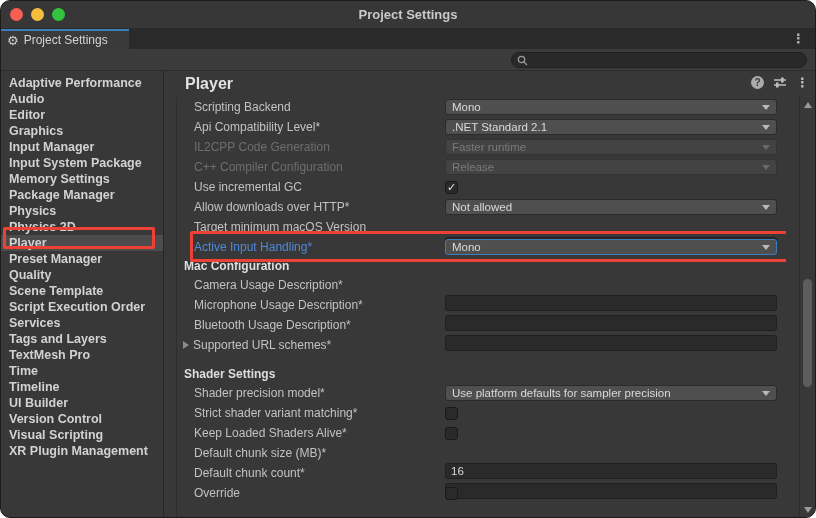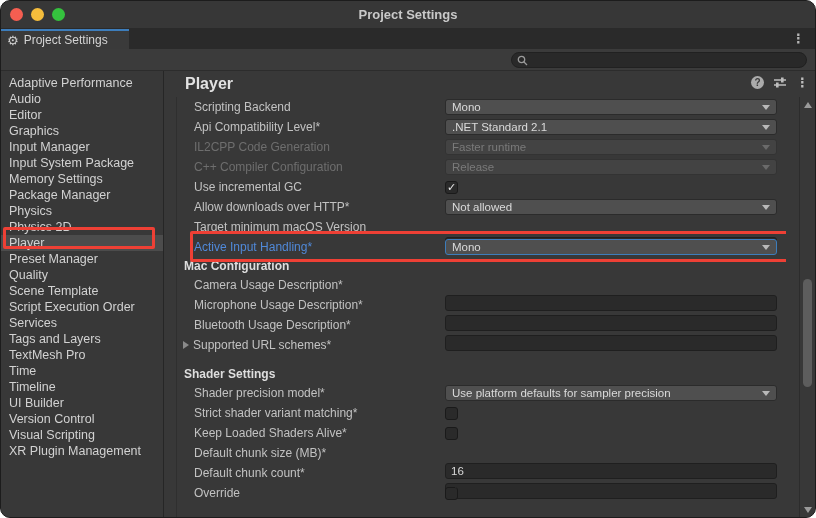--- a/index.html
+++ b/index.html
@@ -25,21 +25,21 @@
   
   .toolbar{position:relative;height:22px;background:#3b3b3b;border-bottom:1px solid #2c2c2c;}
   .searchbox{position:absolute;right:8px;top:3px;width:296px;height:16px;background:#292929;
     border:1px solid #212121;border-radius:8px;display:flex;align-items:center;padding:0 5px;}
   .searchbox svg{flex:0 0 auto;}
   .searchbox input{flex:1;background:transparent;border:none;outline:none;color:#d8d8d8;
     font-size:11px;padding:0 4px;height:14px;}
   
   .main{display:flex;height:447px;}
   .sidebar{position:relative;width:163px;background:#383838;border-right:1px solid #262626;
-    padding-top:4px;overflow:hidden;}
+    padding-top:4px;overflow:hidden;font-weight:bold;}
   .side-item{height:16px;line-height:16px;padding-left:8px;font-size:12.5px;color:#d2d2d2;
     white-space:nowrap;cursor:pointer;}
   .side-item.selected{background:#4c4c4c;}
   .content{position:relative;flex:1;display:flex;flex-direction:column;background:#383838;}
   .content-header{position:relative;height:26px;display:flex;align-items:center;padding-left:21px;}
   .content-title{font-size:16px;font-weight:bold;color:#e2e2e2;}
   .header-icons{position:absolute;right:6px;top:5px;display:flex;align-items:center;gap:9px;}
   .help-icon{width:13px;height:13px;border-radius:50%;background:#ababab;color:#3a3a3a;font-size:10px;
     font-weight:bold;display:flex;align-items:center;justify-content:center;cursor:pointer;}
   .kebab2{color:#bdbdbd;font-size:13px;font-weight:bold;cursor:pointer;line-height:13px;}

